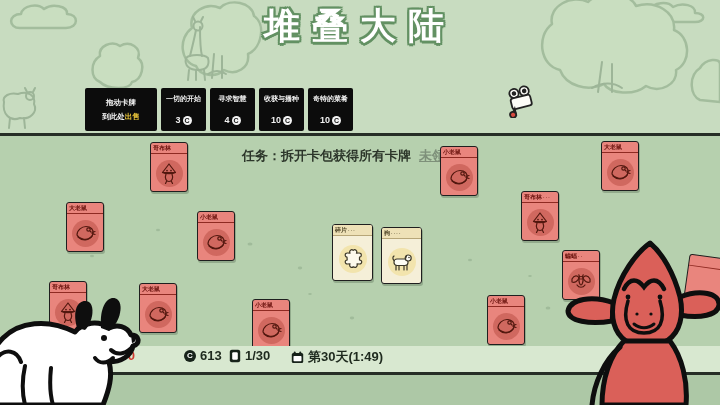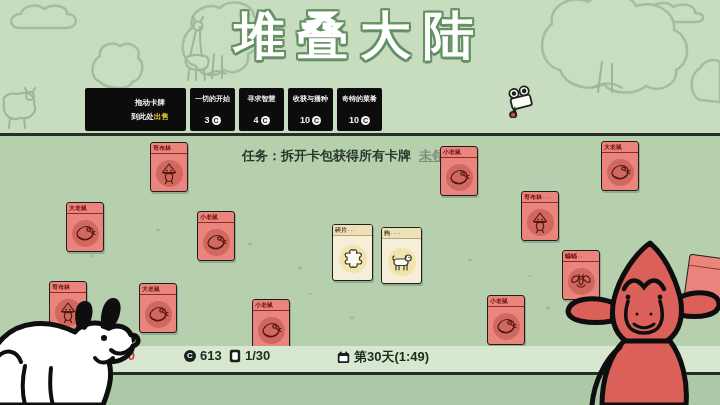--- a/index.html
+++ b/index.html
@@ -11,30 +11,30 @@
   .hline{position:absolute;left:0;width:720px;height:3px;background:#262e26;z-index:4;}
   .hline.top{top:133px;}
   .hline.bottom{top:372px;}
   .statusbar{position:absolute;left:0;top:346px;width:720px;height:26px;background:#d8e8d0;z-index:6;}
   .belowbar{position:absolute;left:0;top:375px;width:720px;height:30px;background:#adc8a6;z-index:1;}
   .scenery{position:absolute;left:0;top:0;z-index:2;}
   .specks{position:absolute;left:0;top:136px;z-index:2;}
 
   
   .game-title{position:absolute;left:0;top:2px;width:720px;text-align:center;z-index:5;
-    font-size:51px;font-weight:800;letter-spacing:12px;color:#ffffff;
+    font-size:36px;font-weight:800;letter-spacing:12px;color:#ffffff;
     text-shadow:-2px 0 #639163,2px 0 #639163,0 -2px #639163,0 2px #639163,
                 -2px -2px #639163,2px 2px #639163,-2px 2px #639163,2px -2px #639163,
                 0 3px #639163;}
 
   
   .shop-row{position:absolute;left:85px;top:88px;display:flex;gap:4px;z-index:5;align-items:flex-start;}
   .sellbox{width:72px;height:43px;background:#0c0c0c;border-radius:2px;color:#f2f2f2;
     display:flex;flex-direction:column;justify-content:center;align-items:center;gap:4px;
-    font-size:7.5px;font-weight:bold;padding-left:29px;}
+    font-size:7.5px;font-weight:bold;}
   .sellbox .hl{color:#e9c53a;}
   .pack{width:45px;height:43px;background:#0c0c0c;border-radius:2px;color:#f2f2f2;
     display:flex;flex-direction:column;justify-content:space-between;align-items:center;
     padding:6px 1px;box-sizing:border-box;}
   .pack-name{font-size:7px;font-weight:bold;white-space:nowrap;}
   .pack-price{font-size:9px;font-weight:bold;display:flex;align-items:center;gap:2px;}
   .coin-s{display:inline-flex;width:9px;height:9px;border-radius:50%;background:#f5f5f5;color:#111;
     font-size:7px;font-weight:bold;align-items:center;justify-content:center;line-height:9px;}
   .camera{position:absolute;left:505px;top:84px;z-index:5;}
 
@@ -67,21 +67,21 @@
   .card.type-puzzle .art-puzzle{display:block;}
   .card.type-dog .art-dog{display:block;}
   .card.type-hidden .card-art{visibility:hidden;}
 
   
   .sb-item{position:absolute;top:348px;z-index:7;display:flex;align-items:center;gap:4px;
     font-size:13px;font-weight:bold;color:#1e2a1e;}
   .sb-food{left:101px;color:#cf3a30;}
   .sb-coins{left:184px;}
   .sb-cards{left:229px;}
-  .sb-day{left:291px;margin-left:46px;}
+  .sb-day{left:291px;}
   .sb-recipe{left:443px;font-size:11.5px;white-space:pre;}
   .coin-b{display:inline-flex;width:12px;height:12px;border-radius:50%;background:#16211б;
     background:#17231a;color:#fff;font-size:8px;font-weight:bold;align-items:center;justify-content:center;}
   .cardopedia-btn{position:absolute;left:629px;top:345px;width:28px;height:28px;z-index:7;
     background:#f2ebd3;border:2.2px solid #27271f;border-radius:5px;box-sizing:border-box;
     display:flex;align-items:center;justify-content:center;}
 
   
   .doodle{position:absolute;z-index:30;pointer-events:none;}
 </style>

